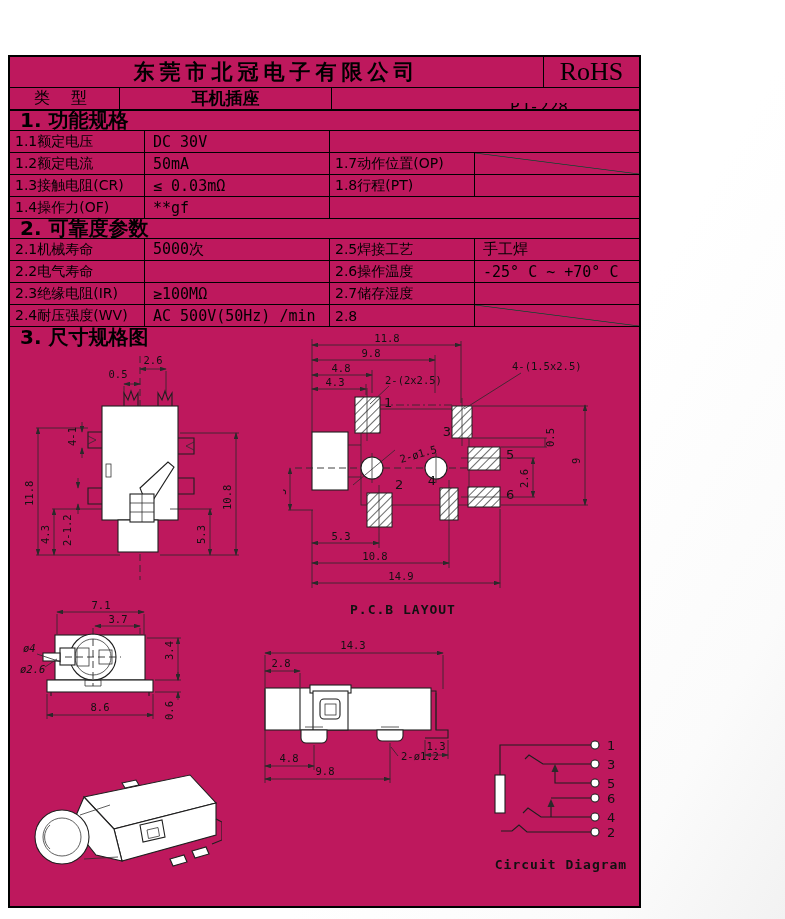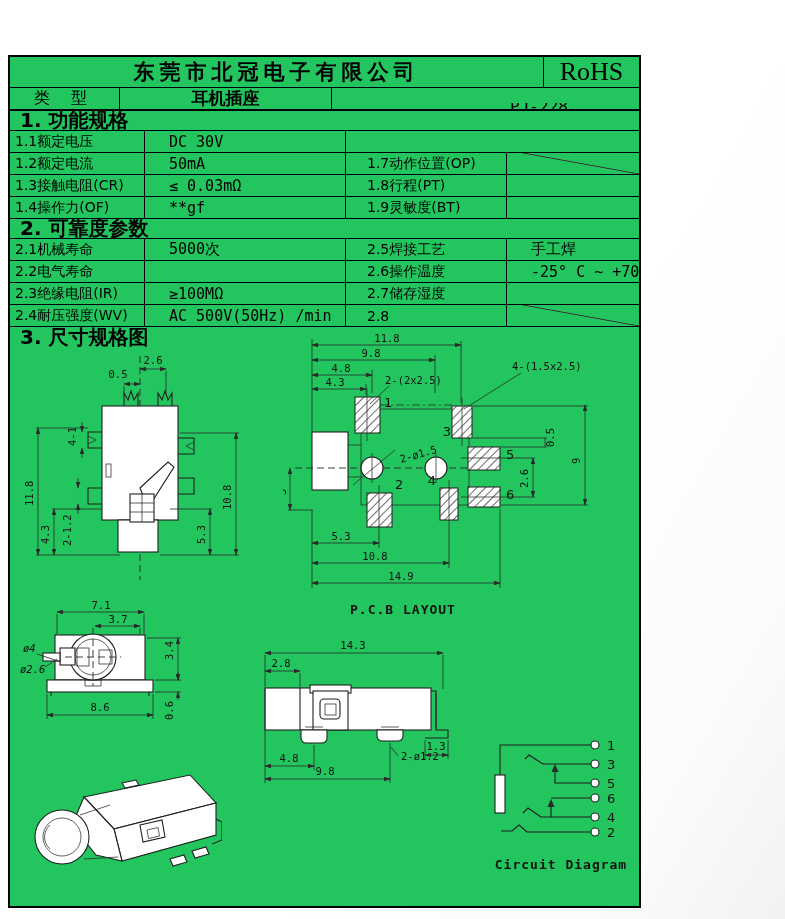--- a/index.html
+++ b/index.html
@@ -4,21 +4,21 @@
 <style>
   html,body { margin:0; padding:0; }
   body {
     width:785px; height:919px; position:relative;
     background:linear-gradient(300deg, #f2f2f2 0%, #fbfbfb 14%, #ffffff 38%);
     font-family:"DejaVu Sans","Liberation Sans",sans-serif;
     color:#000;
   }
   .sheet {
     position:absolute; left:8px; top:55px; width:633px; height:853px;
-    border:2px solid #000; background:#22c55e; box-sizing:border-box;
+    border:2px solid #000; background:#be185d; box-sizing:border-box;
     display:flex; flex-direction:column;
   }
   .row { display:flex; box-sizing:border-box; }
   .cell { box-sizing:border-box; display:flex; align-items:center; overflow:hidden; white-space:nowrap; }
   .bb1 { border-bottom:1px solid #000; }
   .bb2 { border-bottom:2px solid #000; }
   .br1 { border-right:1px solid #000; }
 
   .titlerow { height:31px; }
   .company { flex:1; justify-content:center; font-size:21px; font-weight:700; letter-spacing:5px; }
@@ -26,21 +26,21 @@
           font-family:"Liberation Serif","DejaVu Serif",serif; font-size:26px; font-weight:500; }
 
   .metarow { height:23px; font-size:16px; }
   .metarow .c1 { width:110px; justify-content:center; letter-spacing:8px; }
   .metarow .c2 { width:212px; justify-content:center; font-weight:700; font-size:17px; }
   .metarow .c3 { width:107px; justify-content:center; letter-spacing:8px;margin-top:24px; }
   .metarow .c4 { flex:1; justify-content:center; font-family:"DejaVu Sans Mono",monospace; font-size:16px;margin-top:15px; }
 
   .sectitle { height:20px; padding-left:10px; font-size:20px; font-weight:700; display:flex; align-items:center; box-sizing:border-box; }
 
-  .specrow { height:22px; font-size:14px;gap:16px; }
+  .specrow { height:22px; font-size:14px; }
   .specrow .l1 { width:135px; padding-left:5px; }
   .specrow .v1 { width:185px; padding-left:8px; }
   .specrow .l2 { width:145px; padding-left:5px; }
   .specrow .v2 { flex:1; padding-left:8px; }
   .val { font-family:"DejaVu Sans Mono","DejaVu Sans",monospace; font-size:15px; }
   .diag { background:linear-gradient(to right top, transparent calc(50% - 0.8px), #3a3a3a calc(50% - 0.2px), #3a3a3a calc(50% + 0.2px), transparent calc(50% + 0.8px)); }
 
   .drawings { position:relative; flex:1; }
   .dwg { position:absolute; }
 
@@ -88,21 +88,20 @@
   </div>
   <div class="row specrow bb1">
     <div class="cell l1 br1">1.3接触电阻(CR)</div>
     <div class="cell v1 br1 val">≤ 0.03mΩ</div>
     <div class="cell l2 br1">1.8行程(PT)</div>
     <div class="cell v2 val"></div>
   </div>
   <div class="row specrow bb1">
     <div class="cell l1 br1">1.4操作力(OF)</div>
     <div class="cell v1 br1 val">**gf</div>
-    <div class="cell l2 br1">1.9灵敏度(BT)</div>
     <div class="cell v2 val"></div>
   </div>
 
   <div class="sectitle bb1">2.  可靠度参数</div>
 
   <div class="row specrow bb1">
     <div class="cell l1 br1">2.1机械寿命</div>
     <div class="cell v1 br1 val">5000次</div>
     <div class="cell l2 br1">2.5焊接工艺</div>
     <div class="cell v2 val">手工焊</div>

